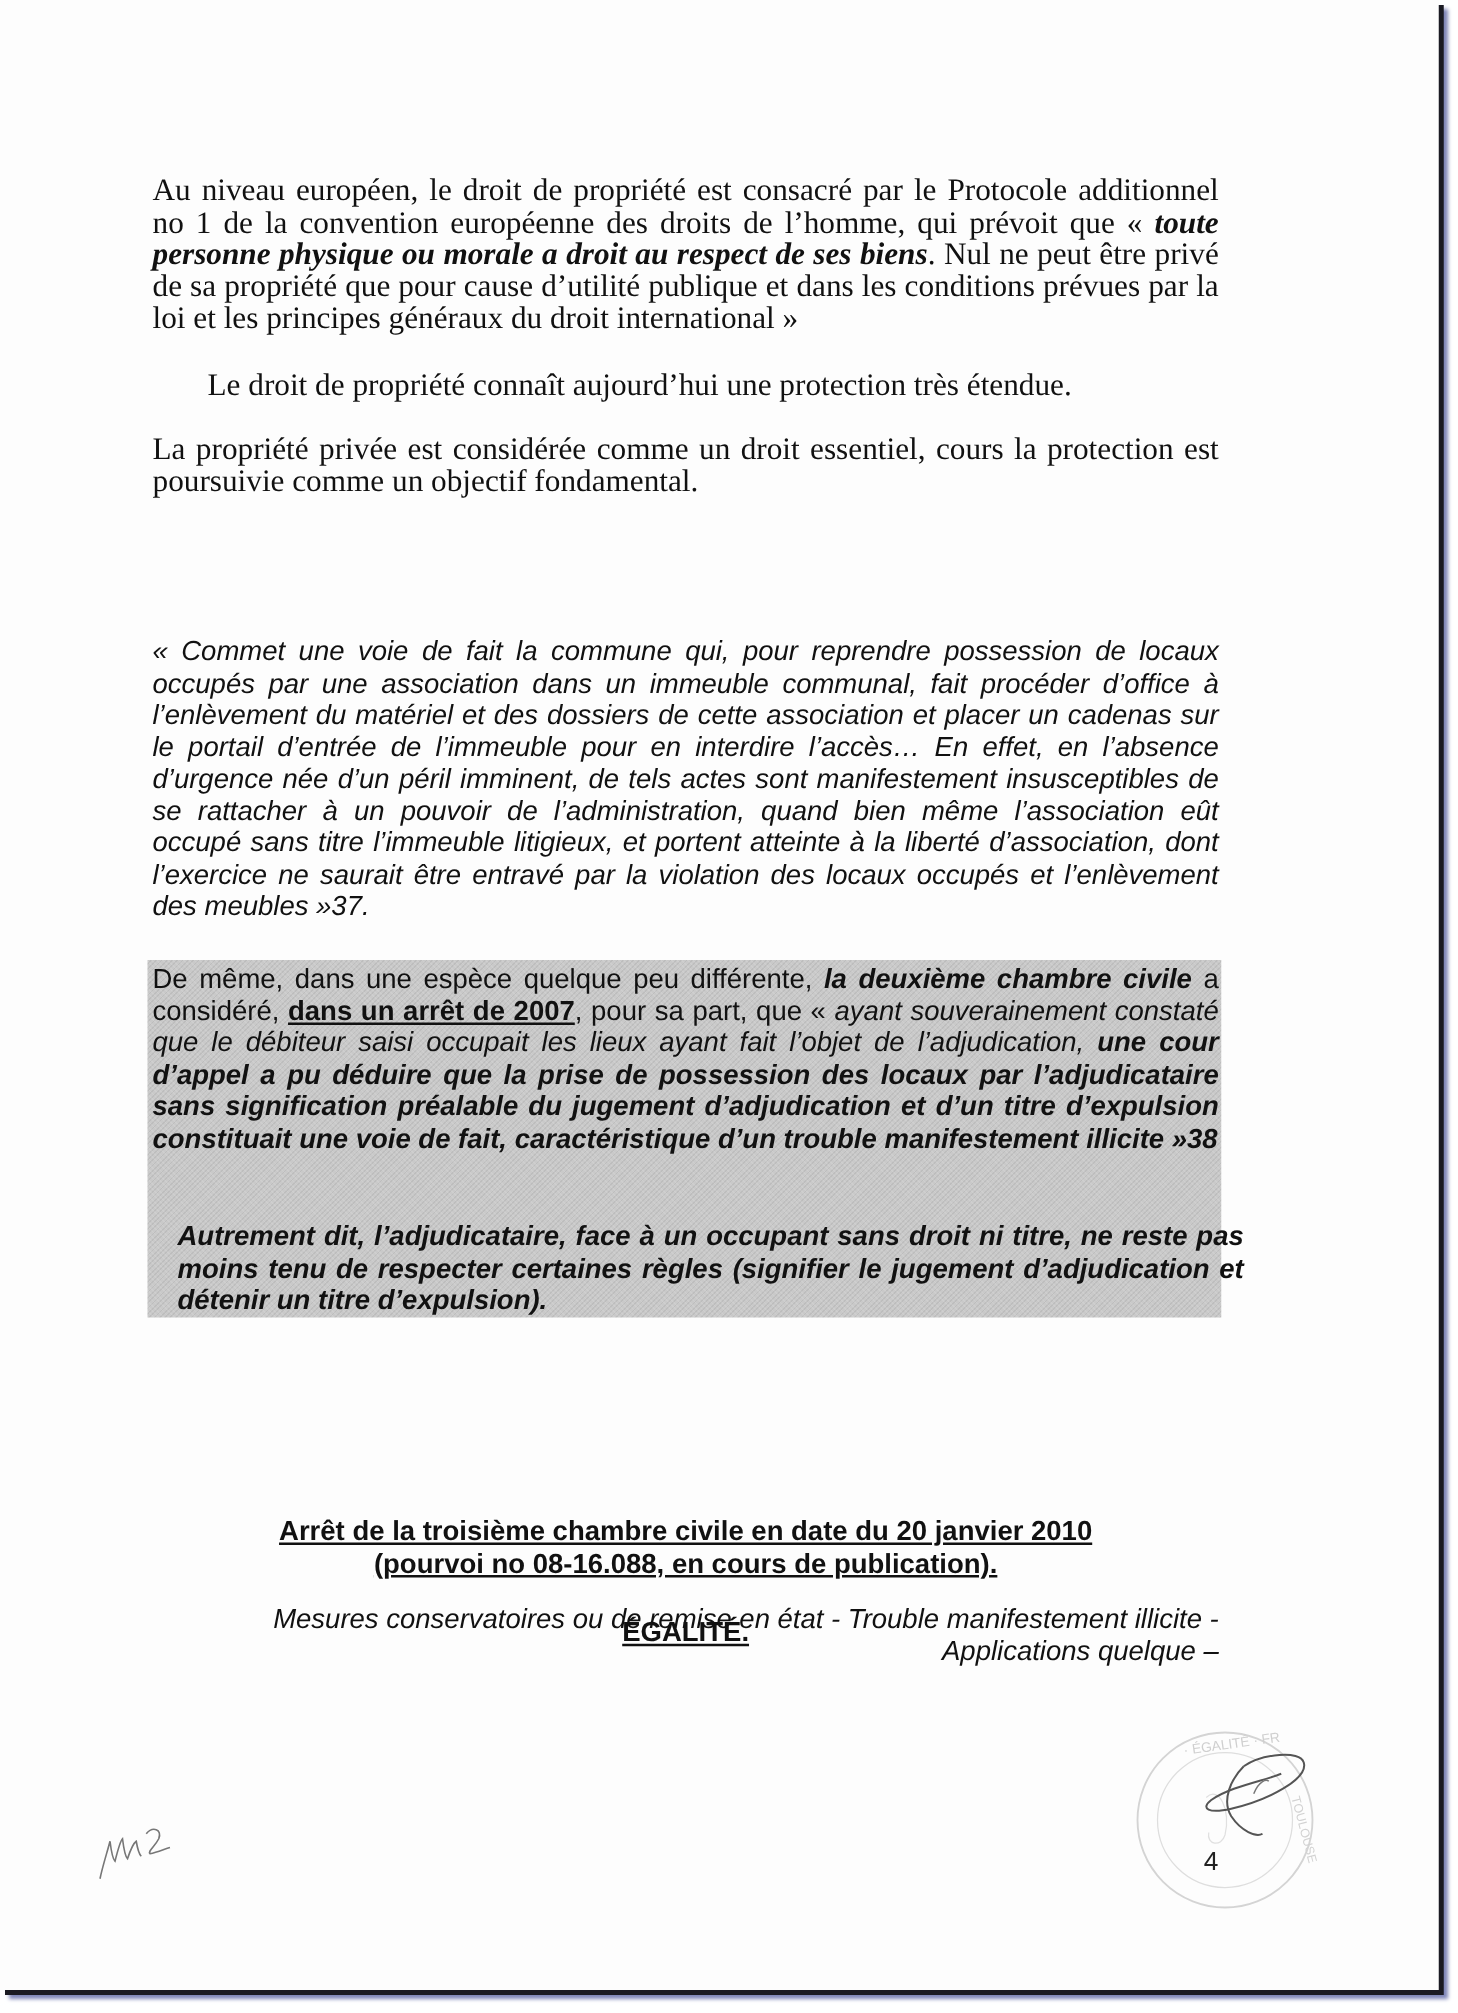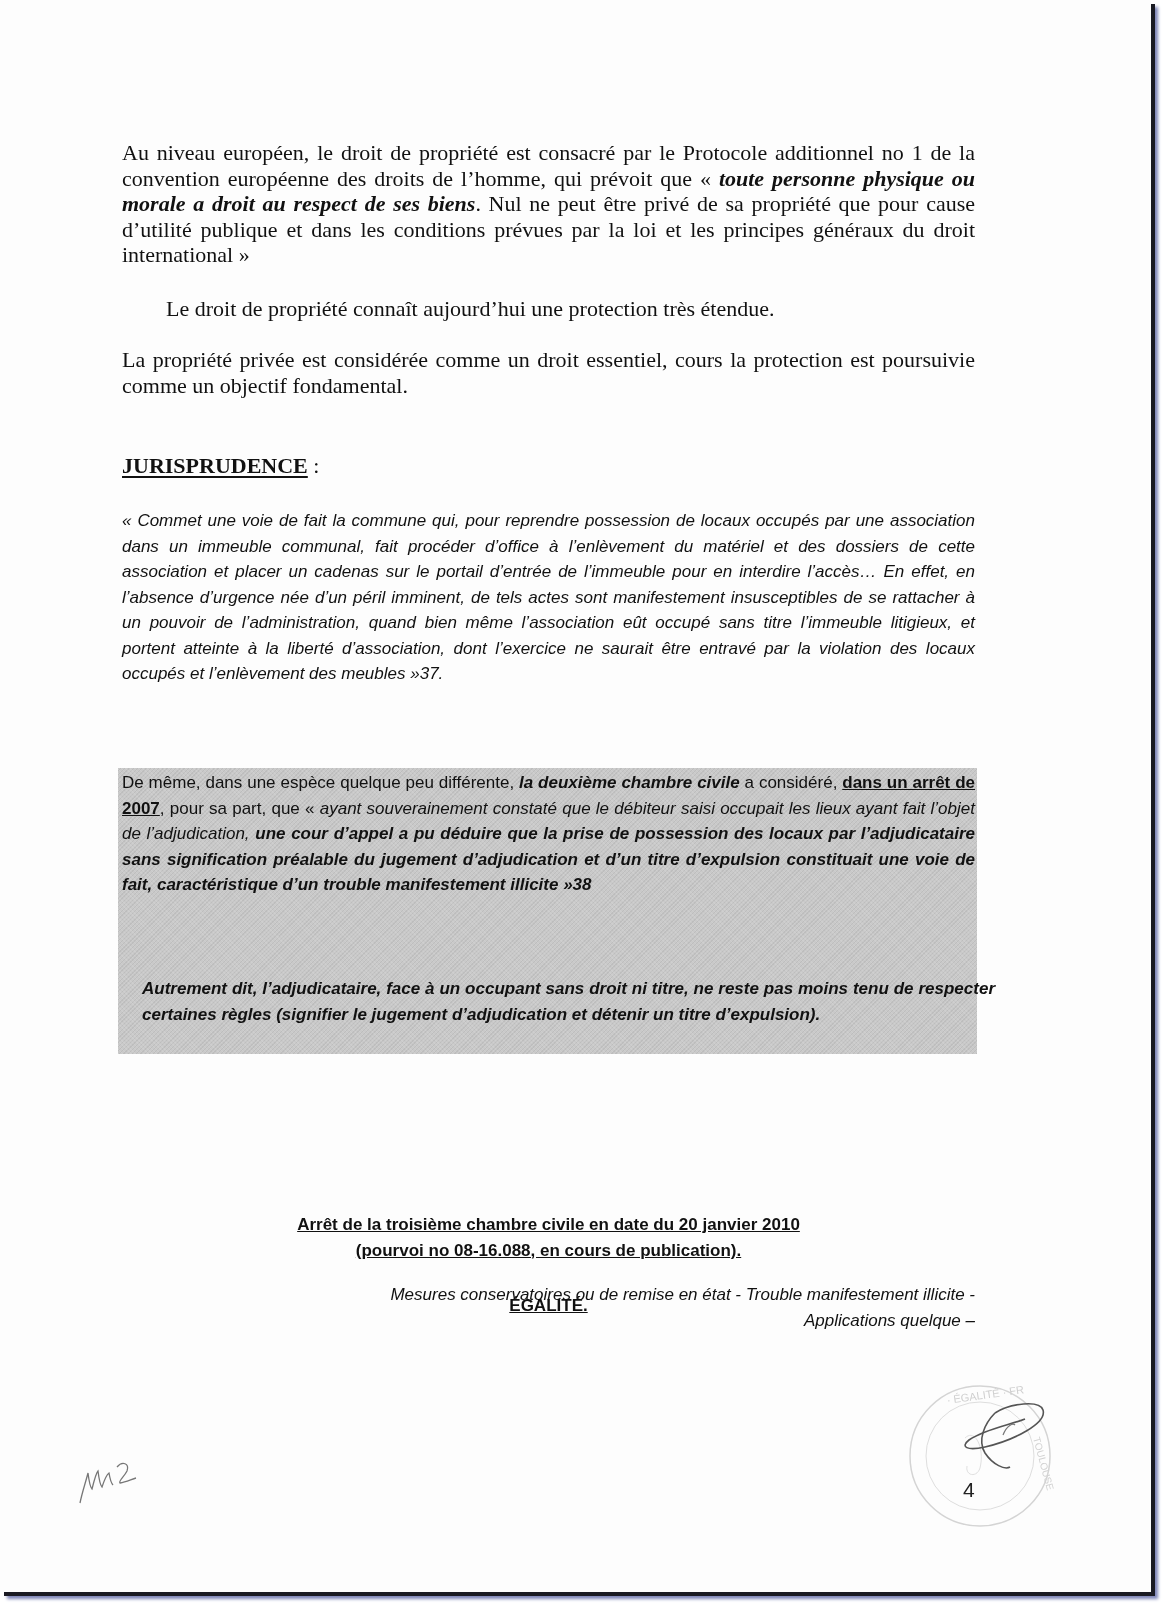--- a/index.html
+++ b/index.html
@@ -17,27 +17,27 @@
     position: absolute;
     left: 0;
     top: 0;
     width: 1151px;
     height: 1592px;
     background: #fdfdfd;
     box-shadow: 4px 4px 0 #1a1a22, 7px 7px 3px #7f86b8;
   }
   .serif {
     font-family: "Liberation Serif", "DejaVu Serif", serif;
-    font-size: 22px;
+    font-size: 25px;
     line-height: 25.5px;
     color: #111;
   }
   .sans {
     font-family: "Liberation Sans", "DejaVu Sans", sans-serif;
-    font-size: 17px;
+    font-size: 22px;
     line-height: 25.5px;
     color: #111;
   }
   .block {
     position: absolute;
     left: 122px;
     width: 853px;
     margin: 0;
     text-align: justify;
   }
@@ -96,23 +96,20 @@
 <div class="page">
 
   <p class="block serif" style="top:140px;">
     <span>Au niveau européen, le droit de propriété est consacré par le Protocole additionnel no 1 de la convention européenne des droits de l’homme, qui prévoit que « </span><span class="bi">toute personne physique ou morale a droit au respect de ses biens</span><span>. Nul ne peut être privé de sa propriété que pour cause d’utilité publique et dans les conditions prévues par la loi et les principes généraux du droit international »</span>
   </p>
 
   <p class="block serif" style="top:296px;margin-left:44px;">Le droit de propriété connaît aujourd’hui une protection très étendue.</p>
 
   <p class="block serif" style="top:347px;">La propriété privée est considérée comme un droit essentiel, cours la protection est poursuivie comme un objectif fondamental.</p>
 
-  <p class="block serif" style="top:453px;">
-    <span class="underline-heading">JURISPRUDENCE</span><span> :</span>
-  </p>
 
   <p class="block sans i" style="top:508px;">« Commet une voie de fait la commune qui, pour reprendre possession de locaux occupés par une association dans un immeuble communal, fait procéder d’office à l’enlèvement du matériel et des dossiers de cette association et placer un cadenas sur le portail d’entrée de l’immeuble pour en interdire l’accès… En effet, en l’absence d’urgence née d’un péril imminent, de tels actes sont manifestement insusceptibles de se rattacher à un pouvoir de l’administration, quand bien même l’association eût occupé sans titre l’immeuble litigieux, et portent atteinte à la liberté d’association, dont l’exercice ne saurait être entravé par la violation des locaux occupés et l’enlèvement des meubles »37.</p>
 
   <div class="highlight"></div>
 
   <p class="block sans" style="top:770px;">
     <span>De même, dans une espèce quelque peu différente, </span><span class="bi">la deuxième chambre civile</span><span> a considéré, </span><span class="b">dans un arrêt de 2007</span><span>, pour sa part, que « </span><span class="i">ayant souverainement constaté que le débiteur saisi occupait les lieux ayant fait l’objet de l’adjudication, </span><span class="bi">une cour d’appel a pu déduire que la prise de possession des locaux par l’adjudicataire sans signification préalable du jugement d’adjudication et d’un titre d’expulsion constituait une voie de fait, caractéristique d’un trouble manifestement illicite »38</span>
   </p>
 
   <p class="block sans bi" style="top:976px;margin-left:20px;">Autrement dit, l’adjudicataire, face à un occupant sans droit ni titre, ne reste pas moins tenu de respecter certaines règles (signifier le jugement d’adjudication et détenir un titre d’expulsion).</p>

